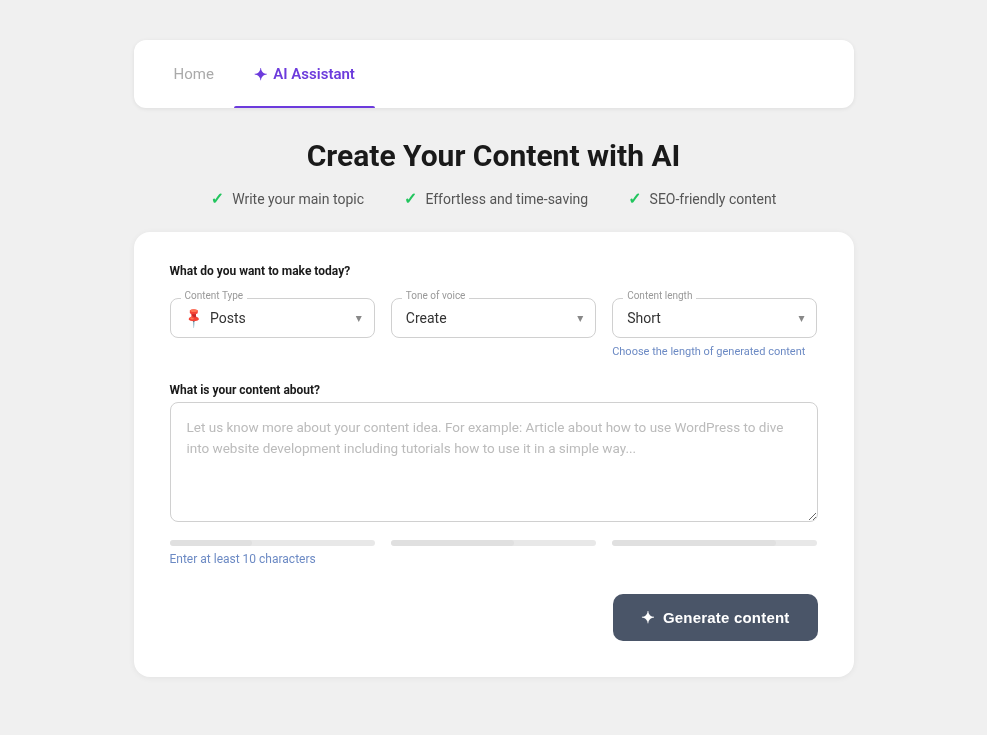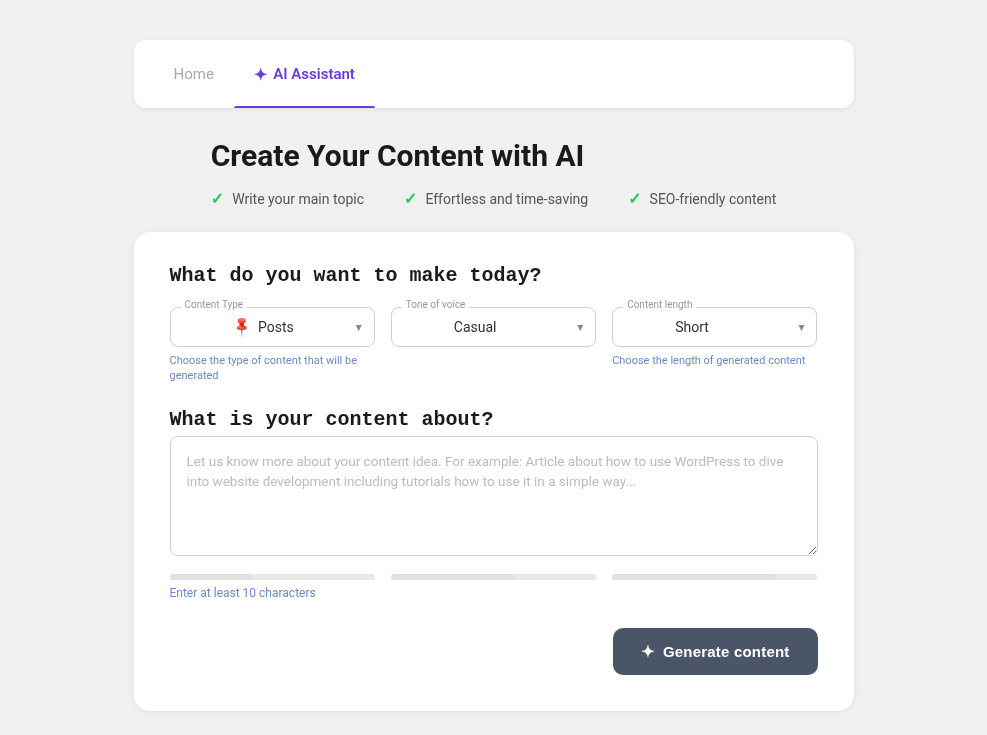--- a/index.html
+++ b/index.html
@@ -70,21 +70,21 @@
       color: #aaa;
     }
 
     .nav-sparkle {
       font-size: 16px;
       color: #6c3bdc;
     }
 
     
     .page-header {
-      text-align: left;
+      text-align: center;
       margin-bottom: 24px;
     }
 
     .page-header h1 {
       font-size: 30px;
       font-weight: 700;
       color: #1a1a1a;
       margin-bottom: 16px;
     }
 
@@ -112,25 +112,24 @@
     
     .main-card {
       background: #fff;
       border-radius: 16px;
       padding: 32px 36px 36px;
       width: 720px;
       box-shadow: 0 1px 6px rgba(0,0,0,0.06);
     }
 
     .section-title {
-      font-size: 20px;
+      font-size: 12px;
       font-weight: 700;
       color: #1a1a1a;
       margin-bottom: 20px;
-      font-family: Liberation Mono, monospace;
     }
 
     
     .dropdowns-row {
       display: flex;
       gap: 16px;
       margin-bottom: 8px;
     }
 
     .dropdown-group {
@@ -138,21 +137,20 @@
       display: flex;
       flex-direction: column;
     }
 
     .dropdown-wrapper {
       position: relative;
       border: 1px solid #d0d0d0;
       border-radius: 8px;
       background: #fff;
       overflow: visible;
-      padding-left: 48px;
     }
 
     .dropdown-label-float {
       position: absolute;
       top: -9px;
       left: 10px;
       background: #fff;
       font-size: 10px;
       color: #999;
       padding: 0 4px;
@@ -313,28 +311,27 @@
 
       <div class="dropdown-group">
         <div class="dropdown-wrapper">
           <span class="dropdown-label-float">Content Type</span>
           <div class="dropdown-inner">
             <span class="pin-icon">📌</span>
             <span>Posts</span>
           </div>
           <span class="dropdown-arrow">▾</span>
         </div>
-        <div class="dropdown-hint">Choose the type of content that will be generated</div>
       </div>
 
       <div class="dropdown-group">
         <div class="dropdown-wrapper">
           <span class="dropdown-label-float">Tone of voice</span>
           <div class="dropdown-inner">
-            <span>Casual</span>
+            <span>Create</span>
           </div>
           <span class="dropdown-arrow">▾</span>
         </div>
       </div>
 
       <div class="dropdown-group">
         <div class="dropdown-wrapper">
           <span class="dropdown-label-float">Content length</span>
           <div class="dropdown-inner">
             <span>Short</span>

